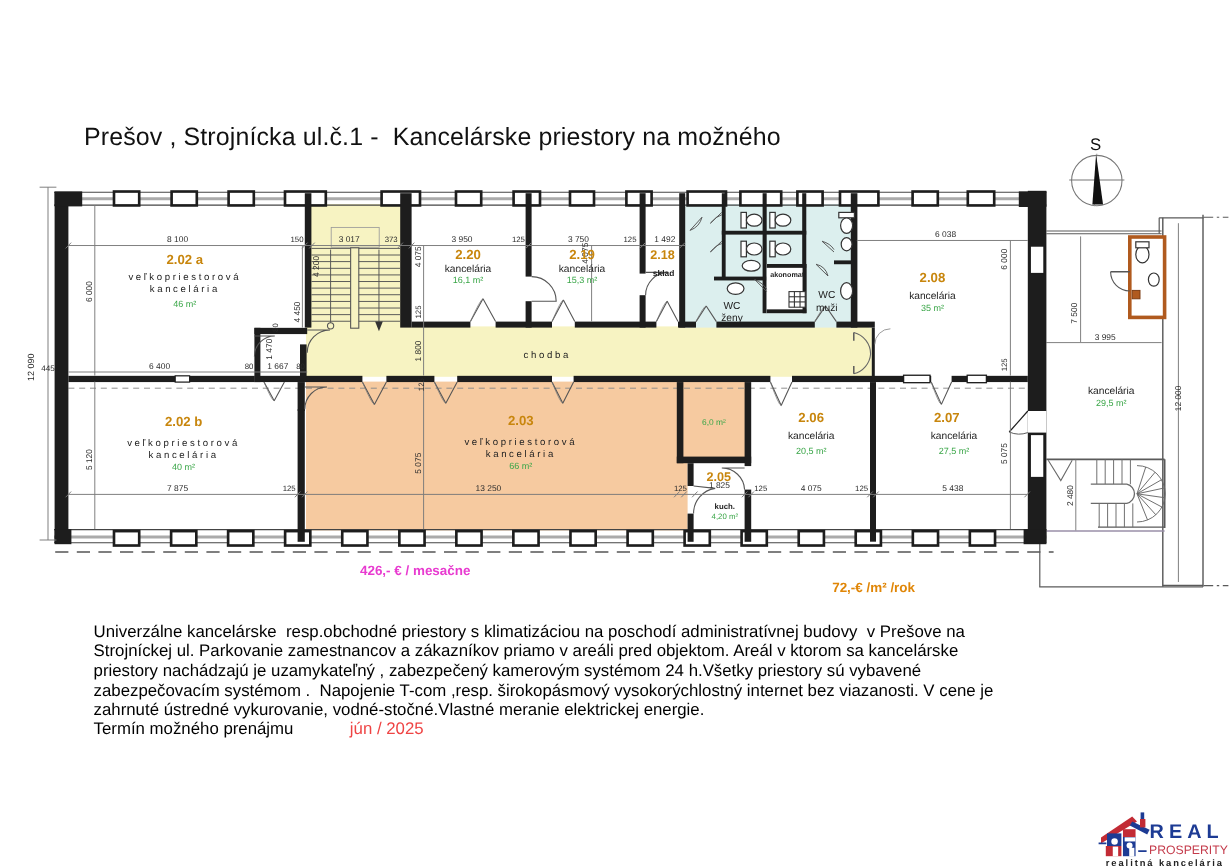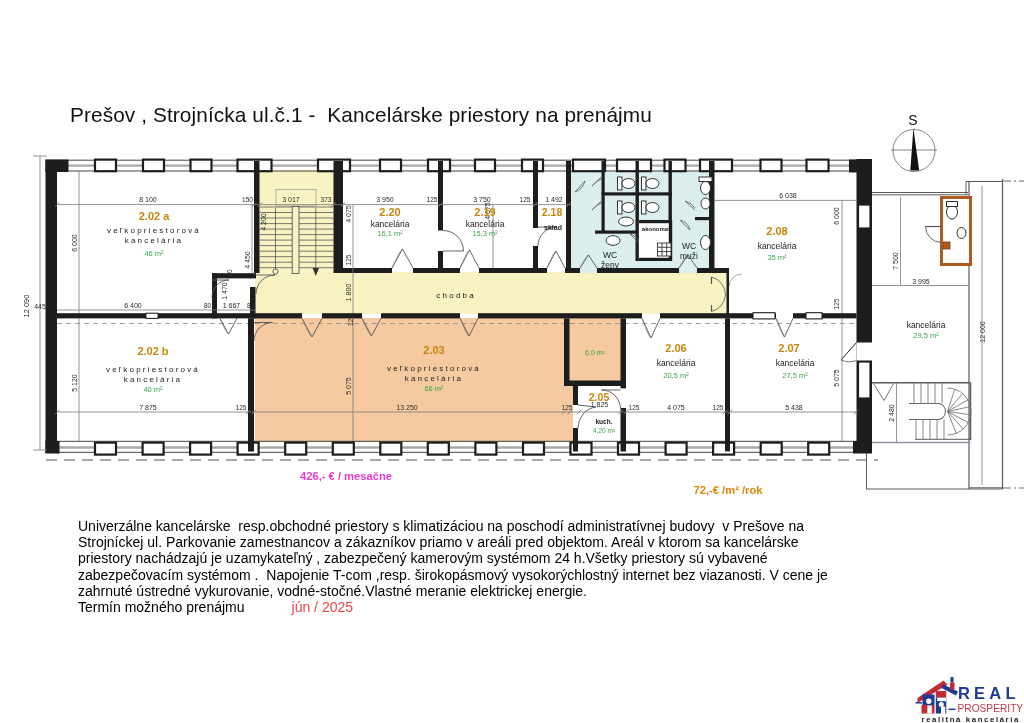--- a/index.html
+++ b/index.html
@@ -8,21 +8,21 @@
   .title { position:absolute; left:70px; top:103px; font-size:20.8px; color:#111;
             letter-spacing:0.1px; white-space:pre; }
   .para { position:absolute; left:78px; top:518px; font-size:14px;
            line-height:16.2px; color:#000; white-space:nowrap; }
   .orange { color:#ef4444; }
 </style>
 </head>
 <body>
 <div class="page">
 
-<div class="title">Prešov , Strojnícka ul.č.1 -  Kancelárske priestory na prenájmu</div>
+<div class="title">Prešov , Strojnícka ul.č.1 -  Kancelárske priestory na možného</div>
 
 <svg width="1024" height="723" viewBox="0 0 1024 723" style="position:absolute;left:0;top:0" font-family="Liberation Sans, sans-serif">
 
 <rect x="255" y="170" width="82" height="104" fill="#f7f3c2"></rect>
 
 <rect x="255" y="272" width="469" height="42" fill="#f7f3c2"></rect>
 
 <rect x="711.5" y="273" width="15" height="41" fill="#f7f3c2"></rect>
 
 <rect x="255" y="318" width="318" height="124" fill="#f6caa0"></rect>

